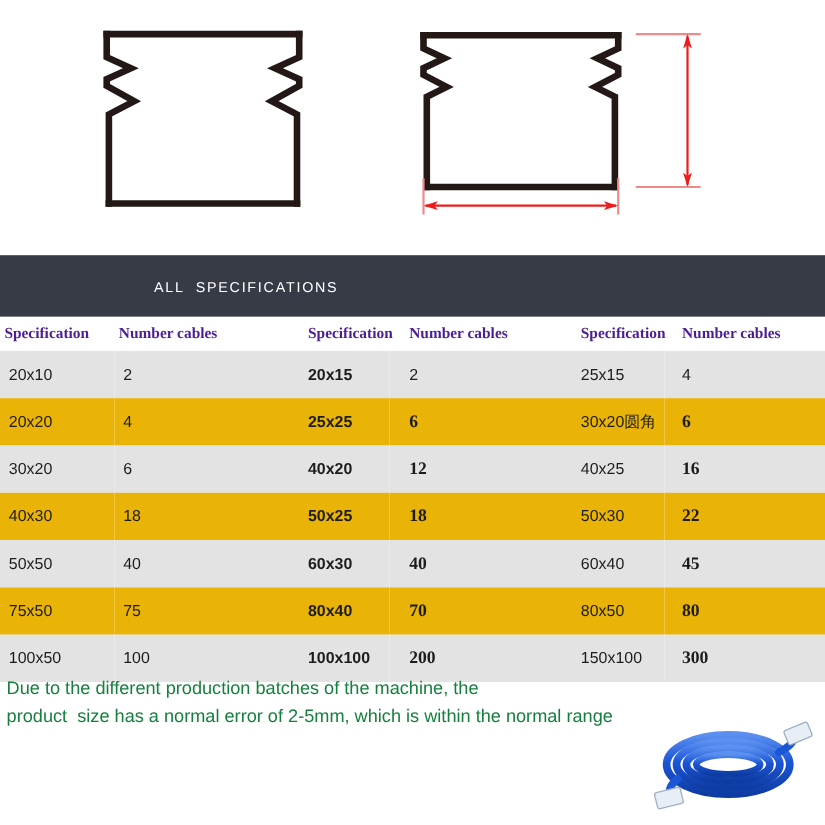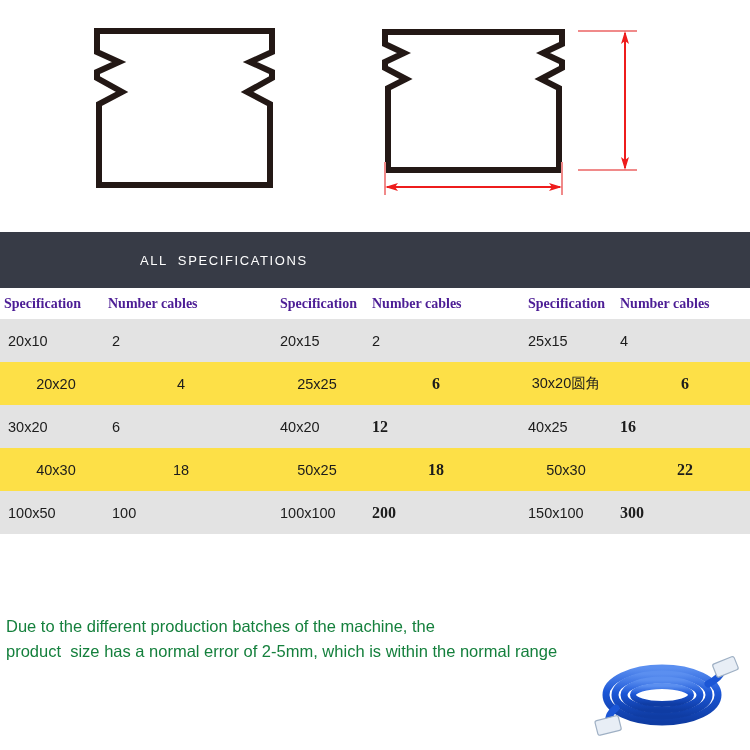--- a/index.html
+++ b/index.html
@@ -70,26 +70,26 @@
   #spec-table tbody td {
     font-family: "Liberation Sans", sans-serif;
     font-size: 14.5px;
     color: #1c1c1c;
     padding: 0;
     height: 43px;
     vertical-align: middle;
     white-space: nowrap;
   }
   #spec-table tbody tr.band-gray td { background: #e3e3e3; }
-  #spec-table tbody tr.band-white td { background: #fde047; text-align: center; }
+  #spec-table tbody tr.band-white td { background: #eab308; }
 
   #spec-table td.cell-spec { padding-left: 8px; }
   #spec-table td.cell-num  { padding-left: 8px; }
   
-  #spec-table td.g2.cell-spec { padding-left: 30px; }
+  #spec-table td.g2.cell-spec { padding-left: 30px; font-weight: bold; }
   #spec-table td.g2.cell-num  { padding-left: 18px; }
   #spec-table td.g3.cell-spec { padding-left: 28px; }
   #spec-table td.g3.cell-num  { padding-left: 16px; }
   #spec-table th.g2 { padding-left: 30px; }
   #spec-table th.g2.h-num { padding-left: 18px; }
   #spec-table th.g3 { padding-left: 28px; }
   #spec-table th.g3.h-num { padding-left: 16px; }
 
   
   .num-serif {
@@ -223,20 +223,36 @@
       </tr>
       <tr class="band-white">
         <td class="cell-spec">40x30</td>
         <td class="cell-num">18</td>
         <td class="cell-spec g2">50x25</td>
         <td class="cell-num g2"><span class="num-serif">18</span></td>
         <td class="cell-spec g3">50x30</td>
         <td class="cell-num g3"><span class="num-serif">22</span></td>
       </tr>
       <tr class="band-gray">
+        <td class="cell-spec">50x50</td>
+        <td class="cell-num">40</td>
+        <td class="cell-spec g2">60x30</td>
+        <td class="cell-num g2"><span class="num-serif">40</span></td>
+        <td class="cell-spec g3">60x40</td>
+        <td class="cell-num g3"><span class="num-serif">45</span></td>
+      </tr>
+      <tr class="band-white">
+        <td class="cell-spec">75x50</td>
+        <td class="cell-num">75</td>
+        <td class="cell-spec g2">80x40</td>
+        <td class="cell-num g2"><span class="num-serif">70</span></td>
+        <td class="cell-spec g3">80x50</td>
+        <td class="cell-num g3"><span class="num-serif">80</span></td>
+      </tr>
+      <tr class="band-gray">
         <td class="cell-spec">100x50</td>
         <td class="cell-num">100</td>
         <td class="cell-spec g2">100x100</td>
         <td class="cell-num g2"><span class="num-serif">200</span></td>
         <td class="cell-spec g3">150x100</td>
         <td class="cell-num g3"><span class="num-serif">300</span></td>
       </tr>
     </tbody>
 </table>
 

